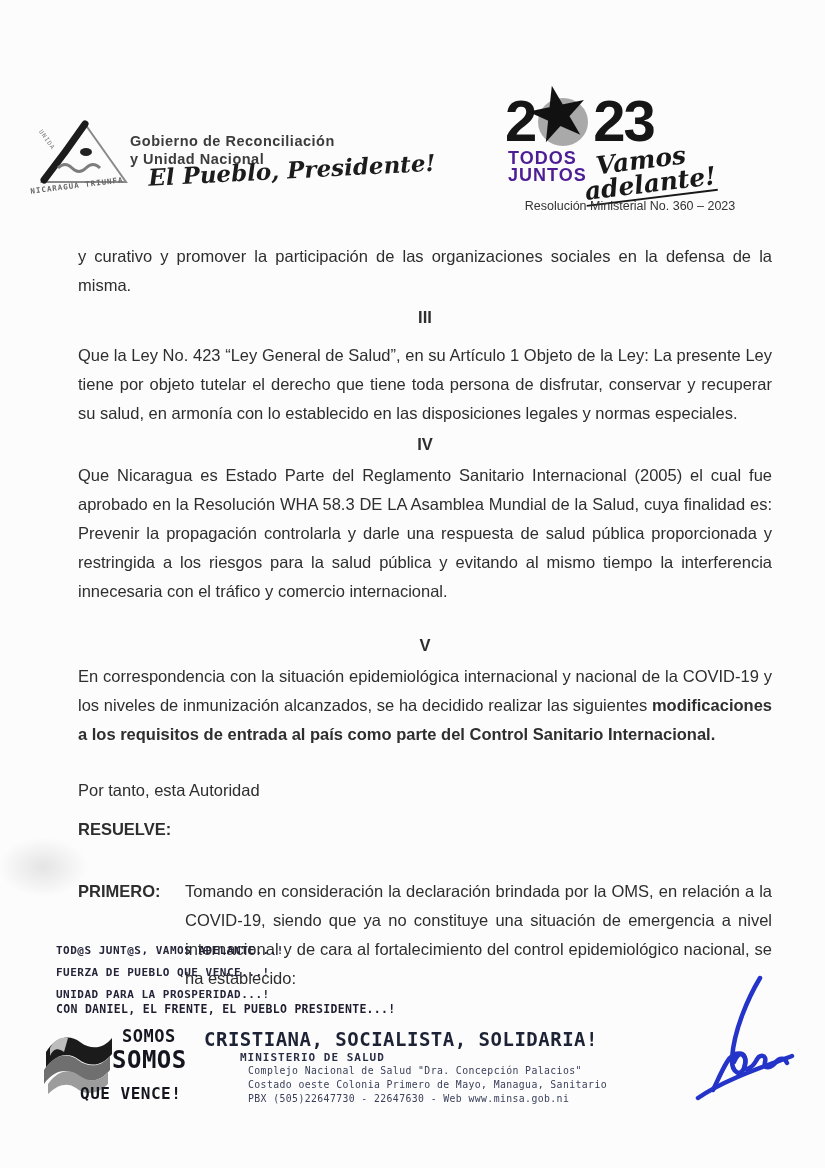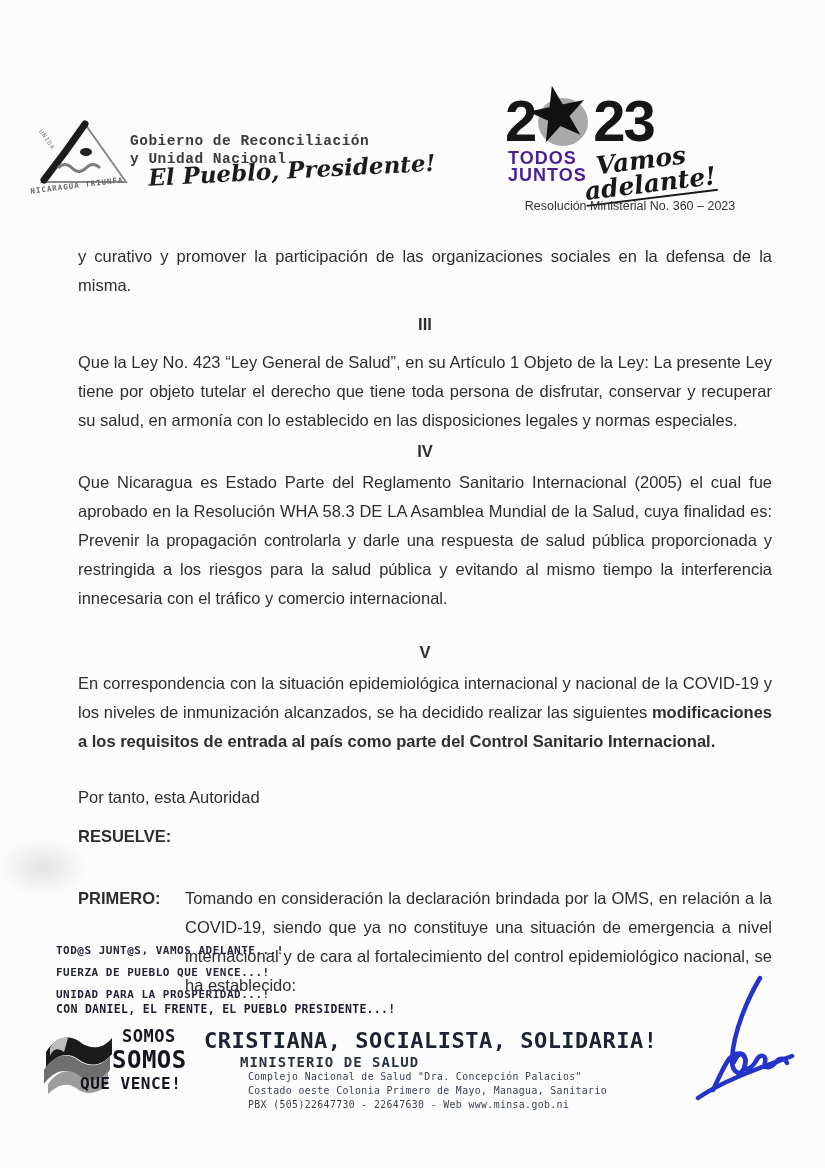--- a/index.html
+++ b/index.html
@@ -17,21 +17,21 @@
     font-family:"DejaVu Sans Mono", monospace; font-size:7.5px; letter-spacing:1px;
     color:#666; transform:rotate(-7deg); font-weight:700;
   }
   .emblem-side {
     position:absolute; left:8px; top:18px;
     font-family:"DejaVu Sans Mono", monospace; font-size:6px; color:#777;
     transform:rotate(55deg); letter-spacing:1px;
   }
   .gov-lines {
     position:absolute; left:130px; top:132px;
-    font-family:Liberation Mono, monospace; font-weight:700;
+    font-family:Liberation Sans, sans-serif; font-weight:700;
     font-size:14.5px; line-height:18px; color:#3c3c3c; letter-spacing:0.5px;
   }
   .script-slogan {
     position:absolute; left:148px; top:156px; width:300px;
     font-family:"DejaVu Serif", serif; font-style:italic; font-weight:700;
     font-size:23px; color:#1c1c1c; transform:rotate(-3deg);
   }
 
   
   .logo2023 { position:absolute; left:505px; top:92px; width:250px; height:105px; }
@@ -55,21 +55,21 @@
   .resolution {
     position:absolute; left:500px; top:199px; width:260px; text-align:center;
     font-size:12.5px; color:#333;
   }
 
   
   .doc-body { position:absolute; left:78px; top:242px; width:694px;
     font-size:16.5px; line-height:29px; }
   .doc-body p.just { text-align:justify; }
   .numeral { text-align:center; font-weight:700; }
-  .num-iii { margin-top:10px; margin-bottom:9px; }
+  .num-iii { margin-top:3px; margin-bottom:9px; }
   .num-iv  { margin-top:2px; margin-bottom:2px; }
   .num-v   { margin-top:25px; margin-bottom:2px; }
   .por-tanto { margin-top:27px; }
   .resuelve { text-align:left; font-weight:700; margin-top:10px; }
   .primero { display:flex; margin-top:33px; }
   .primero-label { font-weight:700; width:107px; flex:0 0 107px; }
   .primero-text { flex:1; text-align:justify; }
   .smudge { position:absolute; left:-80px; top:595px; width:90px; height:60px;
     background:radial-gradient(ellipse, rgba(120,120,125,.18), transparent 70%); }
 
@@ -83,26 +83,26 @@
     position:absolute; left:56px; top:1002px;
     font-family:"DejaVu Sans Mono", monospace; font-weight:700;
     font-size:11.5px; color:#1e1e30; letter-spacing:0.3px;
   }
   .footer-logo { position:absolute; left:40px; top:1026px; width:160px; height:78px; }
   .waves { position:absolute; left:0; top:0; }
   .fl-text { position:absolute; left:62px; top:2px; font-family:"DejaVu Sans Mono", monospace;
     font-weight:700; color:#15151f; line-height:1; }
   .fl-somos  { font-size:17px; letter-spacing:0.5px; margin-left:20px; }
   .fl-pueblo { font-size:24px; margin-top:3px; margin-left:10px; letter-spacing:0.5px; }
-  .fl-vence  { font-size:16px; margin-top:4px; margin-left:-22px; letter-spacing:0.5px; }
+  .fl-vence  { font-size:16px; margin-top:14px; margin-left:-22px; letter-spacing:0.5px; }
   .motto-block { position:absolute; left:204px; top:1028px; width:510px; }
   .motto { font-family:"DejaVu Sans Mono", monospace; font-weight:700;
-    font-size:22px; color:#1d2335; letter-spacing:0.5px; }
+    font-size:19px; color:#1d2335; letter-spacing:0.5px; }
   .ministry { font-family:"DejaVu Sans Mono", monospace; font-weight:700;
-    font-size:14px; color:#2a3045; letter-spacing:1px; margin-left:36px; margin-top:1px; }
+    font-size:11px; color:#2a3045; letter-spacing:1px; margin-left:36px; margin-top:1px; }
   .addr { font-family:"DejaVu Sans Mono", monospace; font-size:9.8px; color:#3a405a;
     letter-spacing:0.4px; line-height:14px; margin-left:44px; }
   .signature { position:absolute; left:688px; top:972px; }
 </style>
 </head>
 <body>
 
 <div class="page">
 
   <div class="emblem">

